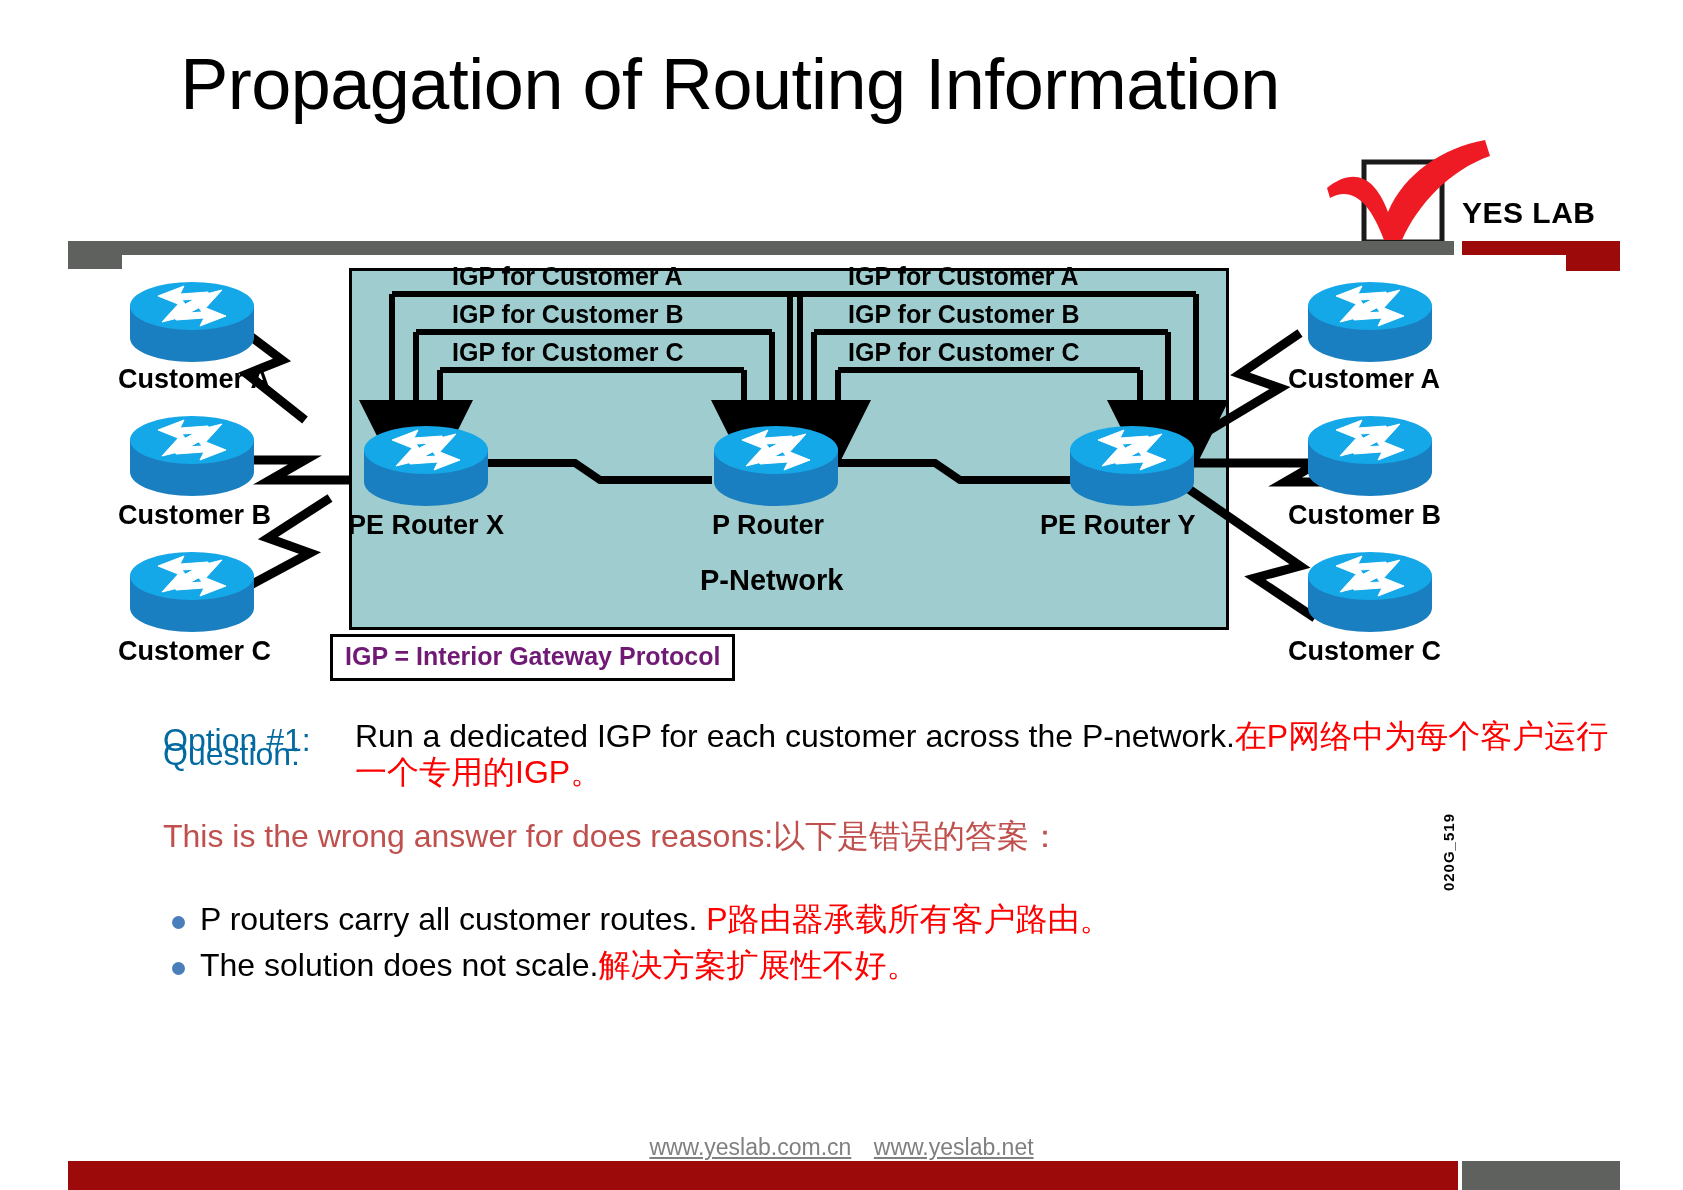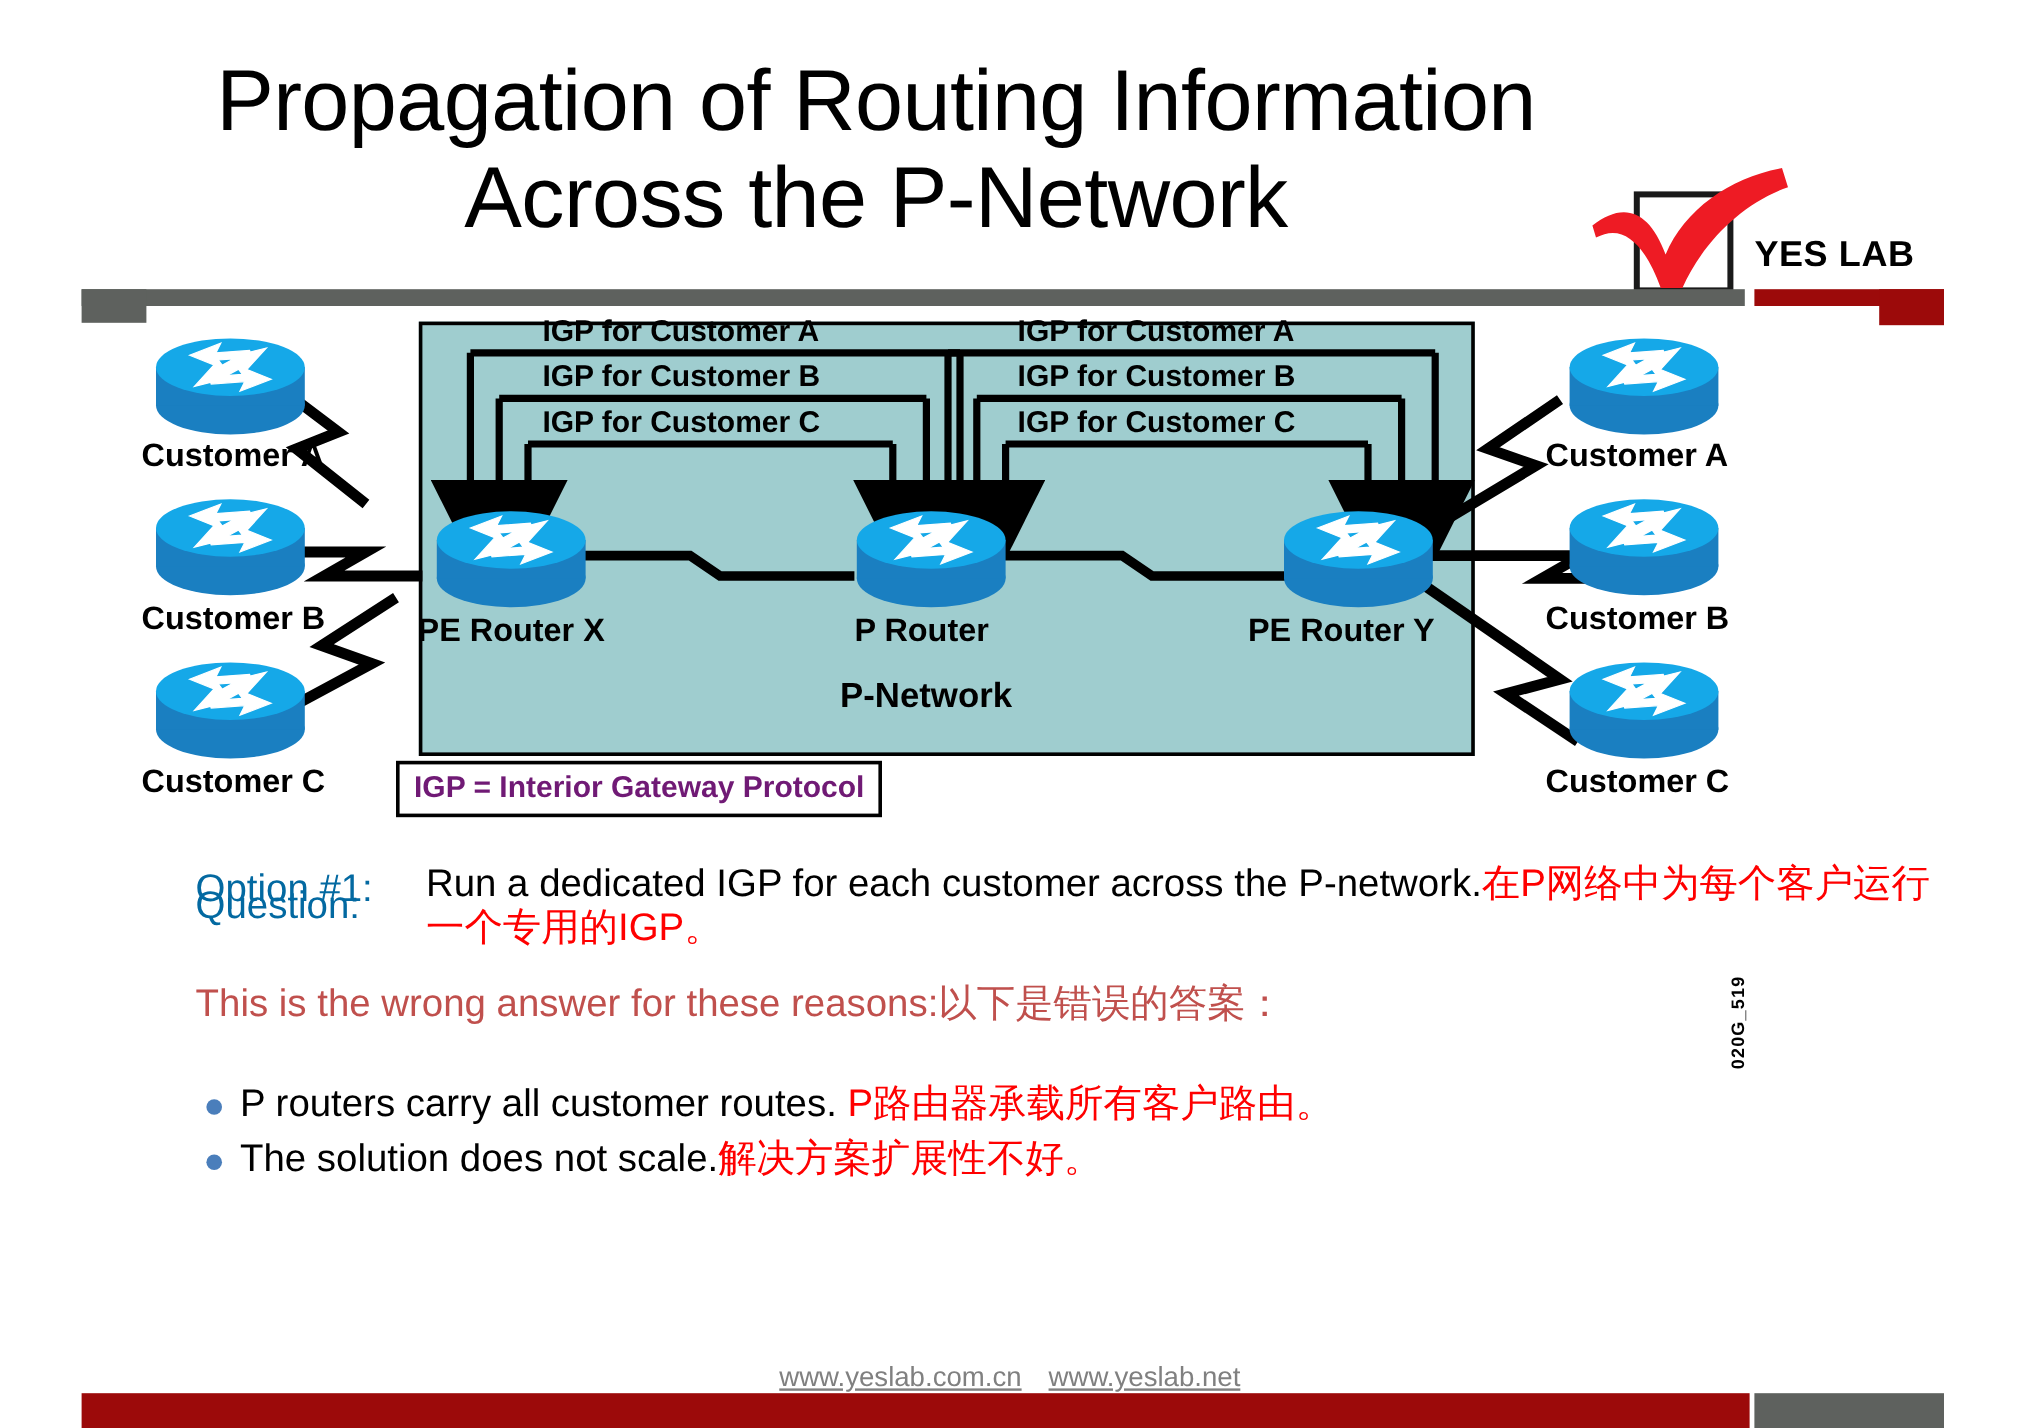--- a/index.html
+++ b/index.html
@@ -60,21 +60,20 @@
   #footer{position:absolute;left:0;top:1134px;width:1683px;text-align:center;}
   #footer a{color:#808080;font-size:23px;margin:0 9px;}
   #botbar-red{position:absolute;left:68px;top:1161px;width:1390px;height:29px;background:#9c0a0a;}
   #botbar-gray{position:absolute;left:1462px;top:1161px;width:158px;height:29px;background:#5e615e;}
 </style>
 </head>
 <body>
 
 <div id="title">
   <span class="l">Propagation of Routing Information</span>
-  <span class="l">Across the P-Network</span>
 </div>
 
 <div id="logo">
   <svg width="170" height="110" viewBox="0 0 170 110">
     <rect x="42" y="22" width="78" height="80" fill="#fff" stroke="#1a1a1a" stroke-width="5"></rect>
     <path d="M5 48 C30 28 52 34 66 72 C82 34 120 8 163 0 L168 16 C128 30 96 64 80 100 L62 100 C48 62 30 46 8 58 Z" fill="#ee1b24"></path>
   </svg>
   <span class="ll">YES LAB</span>
 </div>
 
@@ -282,21 +281,21 @@
   </div>
 
   <div class="qrow">
     <span class="qlabel" id="o-label">Option #1:</span>
     <div class="qtext">
       <span>Run a dedicated IGP for each customer across the P-network.</span><span class="zh">在P网络中为每个客户运行一个专用的IGP。</span>
     </div>
   </div>
 
   <div id="wrong">
-    <span>This is the wrong answer for these reasons:</span><span class="zh2">以下是错误的答案：</span>
+    <span>This is the wrong answer for does reasons:</span><span class="zh2">以下是错误的答案：</span>
   </div>
 
   <ul id="reasons">
     <li>
       <span>P routers carry all customer routes. </span><span class="zh">P路由器承载所有客户路由。</span>
     </li>
     <li>
       <span>The solution does not scale.</span><span class="zh">解决方案扩展性不好。</span>
     </li>
   </ul>

